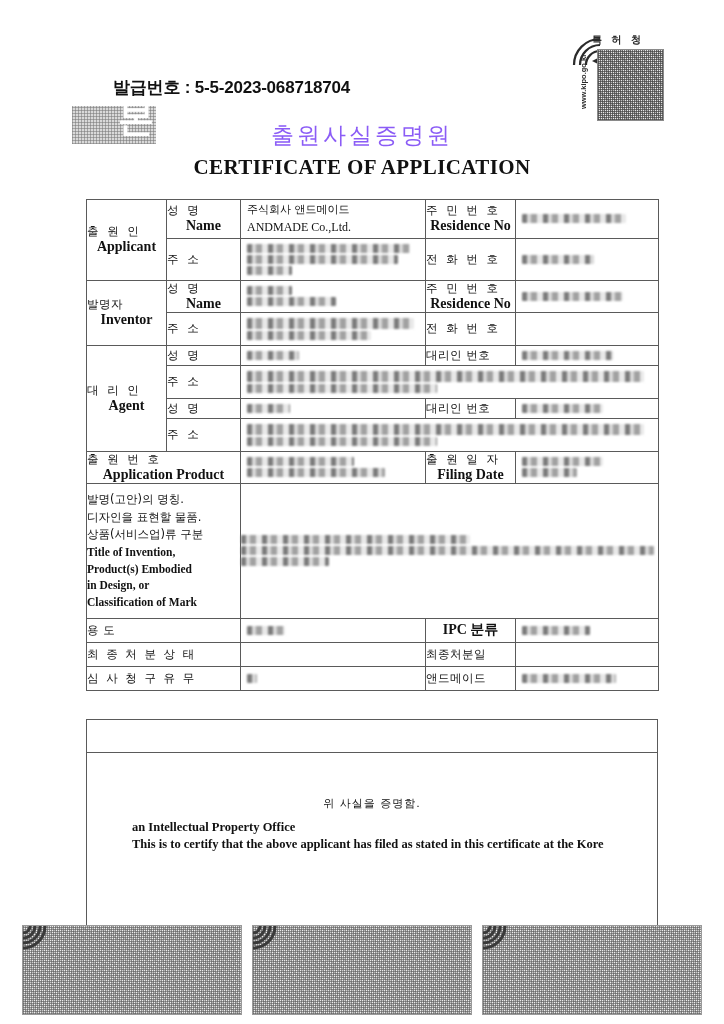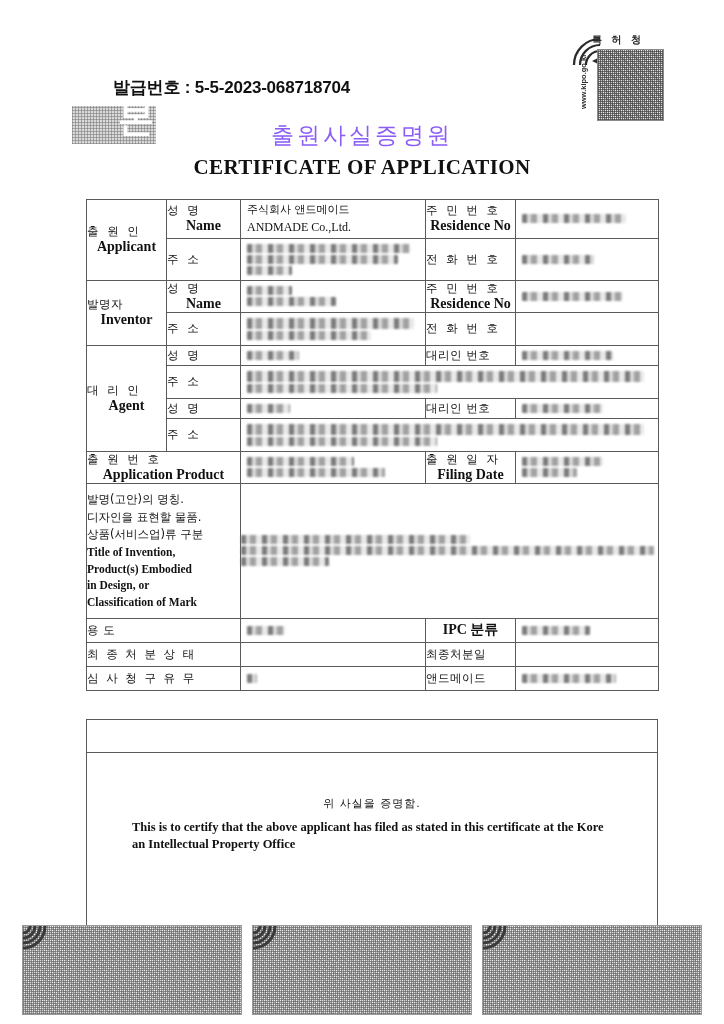--- a/index.html
+++ b/index.html
@@ -587,22 +587,22 @@
   </tr>
 </tbody>
     </table>
 </div>
 
 <div class="certwrap">
   <div class="spacer-row"></div>
   <div class="cert-area">
     <div class="cert-ko">위 사실을 증명함.</div>
     <div class="cert-en">
+      <div>an Intellectual Property Office</div>
       <div>This is to certify that the above applicant has filed as stated in this certificate at the Kore</div>
-      <div>an Intellectual Property Office</div>
     </div>
   </div>
 </div>
 
 <div class="barcodes">
   <div class="bc">
     <svg class="bc-finder" viewBox="0 0 44 44">
       <g fill="none" stroke="#3a3a3a" stroke-width="3">
         <circle cx="16" cy="16" r="22"></circle>
           <circle cx="16" cy="16" r="17"></circle>

